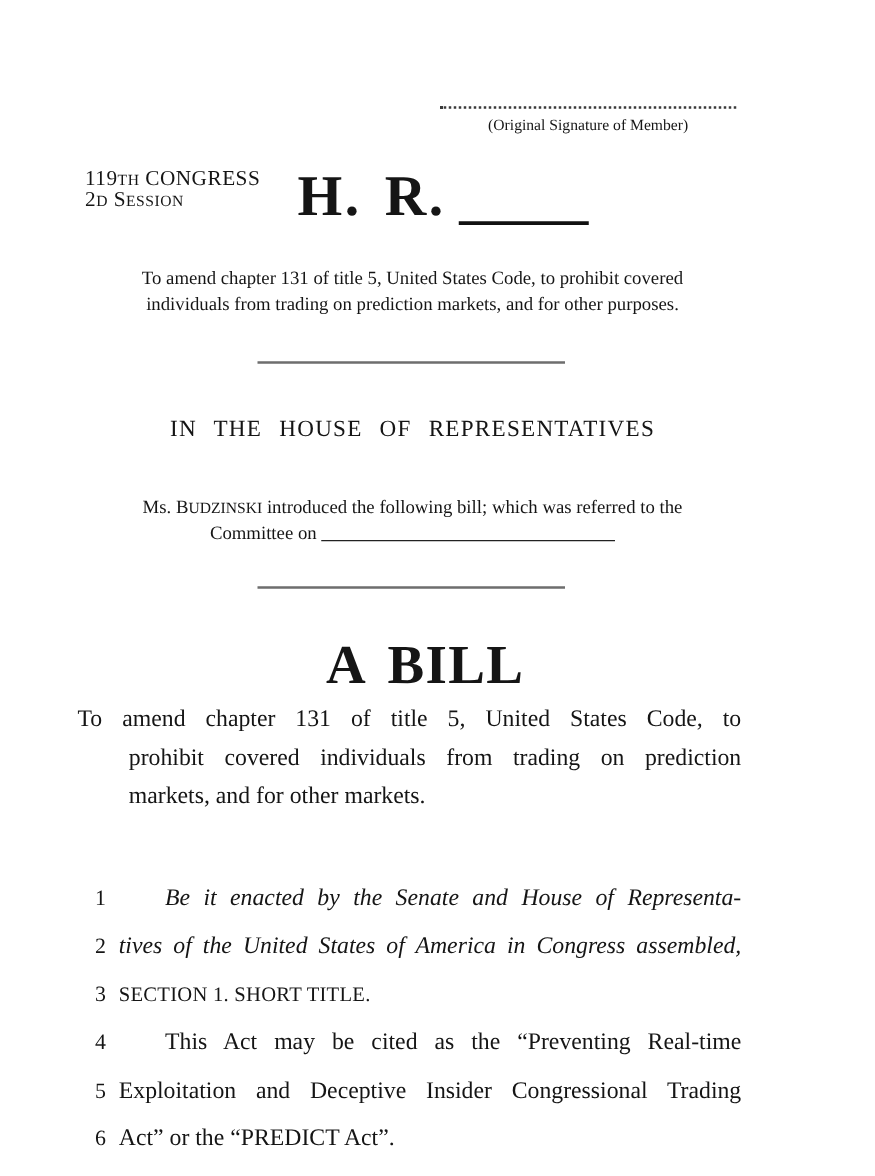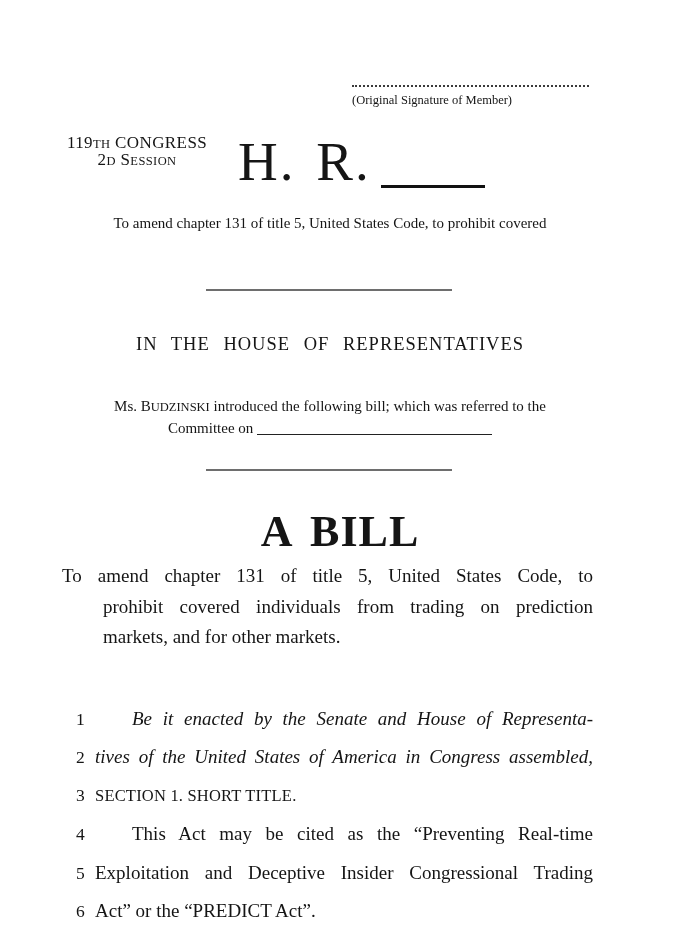--- a/index.html
+++ b/index.html
@@ -9,32 +9,32 @@
     height: 941px;
     background: #ffffff;
     font-family: "Liberation Serif", "DejaVu Serif", serif;
     color: #151515;
     overflow: hidden;
   }
 
   
   .sig-block { position: absolute; top: 85px; left: 352px; width: 237px; }
   .sig-dots { border-top: 2px dotted #3a3a3a; height: 0; }
-  .sig-caption { text-align: left; font-size: 12.5px; margin-top: 6px; white-space: nowrap; }
+  .sig-caption { text-align: center; font-size: 12.5px; margin-top: 6px; white-space: nowrap; }
 
   
   .congress-block {
-    position: absolute; top: 135px; left: 52px; width: 170px;
-    text-align: center; font-size: 17px; line-height: 16px; letter-spacing: 0.4px;
+    position: absolute; top: 135px; left: 68px; width: 170px;
+    text-align: left; font-size: 17px; line-height: 16px; letter-spacing: 0.4px;
   }
   .sc { font-size: 12.5px; }
 
   
   .hr-block { position: absolute; top: 130px; left: 238px; white-space: nowrap; }
-  .hr-text { font-size: 55px; font-weight: normal; letter-spacing: 2px; word-spacing: 5px; }
+  .hr-text { font-size: 46px; font-weight: bold; letter-spacing: 2px; word-spacing: 5px; }
   .hr-blank {
     display: inline-block; width: 104px; border-bottom: 3px solid #111;
     vertical-align: -8px; margin-left: 10px;
   }
 
   
   .colcenter { position: absolute; left: 0; width: 660px; text-align: center; }
 
   .summary { top: 213px; font-size: 15px; line-height: 20.5px; }
 
@@ -83,20 +83,21 @@
     <div><span>119</span><span class="sc">TH</span><span> CONGRESS</span></div>
     <div><span>2</span><span class="sc">D</span><span> S</span><span class="sc">ESSION</span></div>
   </div>
 
   <div class="hr-block">
     <span class="hr-text">H. R.</span><span class="hr-blank"></span>
   </div>
 
   <div class="colcenter summary">
     <div>To amend chapter 131 of title 5, United States Code, to prohibit covered</div>
+    <div>individuals from trading on prediction markets, and for other purposes.</div>
   </div>
 
   <div class="divider divider-1"></div>
 
   <div class="colcenter chamber-heading">IN THE HOUSE OF REPRESENTATIVES</div>
 
   <div class="colcenter intro">
     <div><span>Ms. B</span><span class="sc">UDZINSKI</span><span> introduced the following bill; which was referred to the</span></div>
     <div><span>Committee on </span><span class="committee-blank"></span></div>
   </div>

